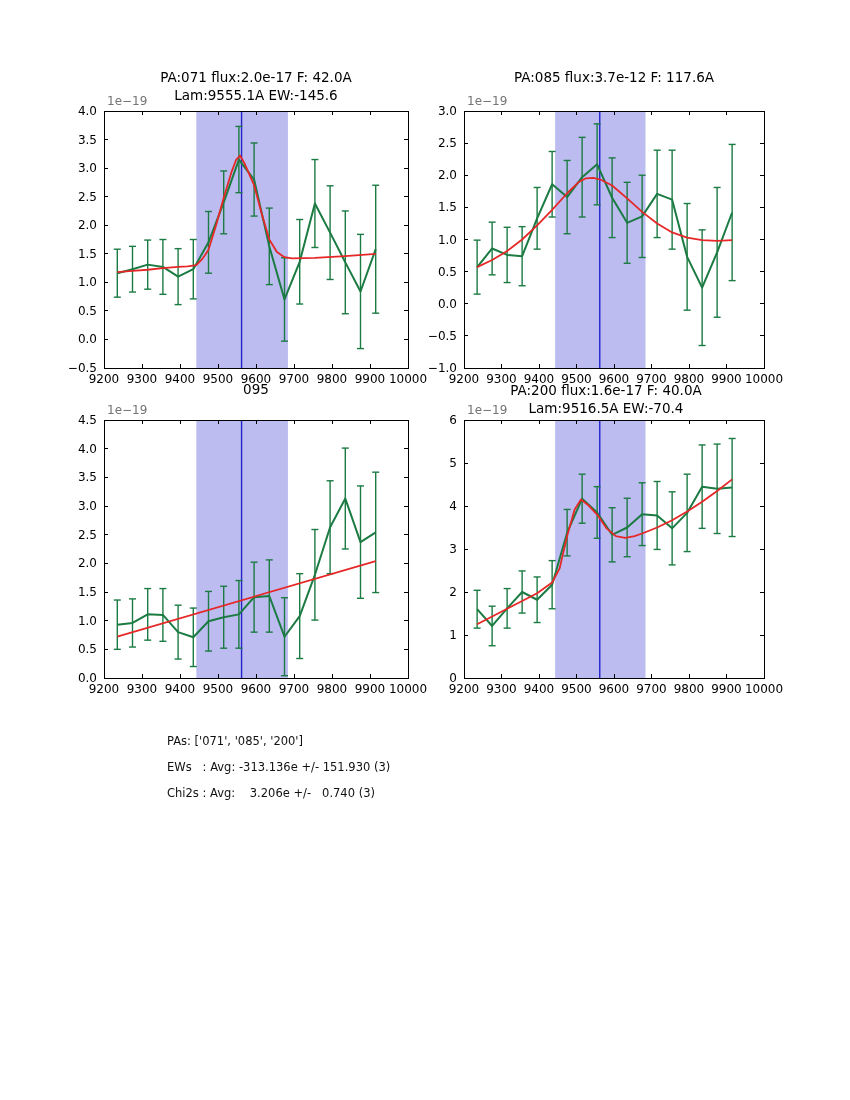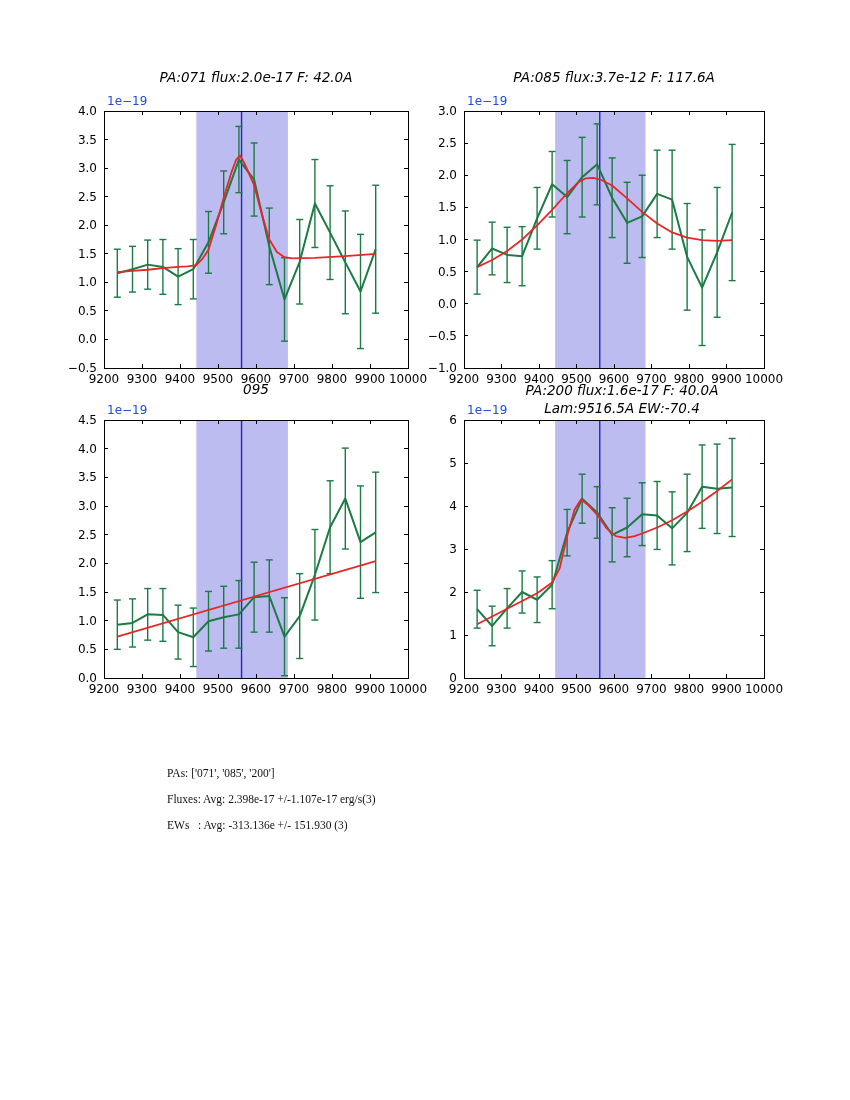--- a/index.html
+++ b/index.html
@@ -1,23 +1,23 @@
 <!DOCTYPE html>
 <html><head>
 <meta charset="utf-8">
 <style>
   html,body{margin:0;padding:0;background:#ffffff;}
   .figure{
     position:relative;width:850px;height:1100px;background:#ffffff;
     font-family:"DejaVu Sans","Liberation Sans",sans-serif;color:#000;overflow:hidden;
   }
   #plots{position:absolute;left:0;top:0;}
-  .chart-title{position:absolute;text-align:center;font-size:13.5px;line-height:18px;color:#000;font-style:italic;}
-  .offset-label{position:absolute;font-size:12px;color:#1d4ed8;}
-  .stats{position:absolute;left:167px;top:760px;font-family:Liberation Serif, serif;}
+  .chart-title{position:absolute;text-align:center;font-size:13.5px;line-height:18px;color:#000;}
+  .offset-label{position:absolute;font-size:12px;color:#737373;}
+  .stats{position:absolute;left:167px;top:728px;}
   .stats-line{font-size:11.5px;line-height:26px;white-space:pre;color:#111;}
 </style>
 </head>
 <body>
 
 <div class="figure">
   <svg id="plots" width="850" height="1100" xmlns="http://www.w3.org/2000/svg">
       <g>
         <rect x="196.34" y="111" width="91.57999999999996" height="257" fill="#bcbcf0"></rect>
         <line x1="241.56" x2="241.56" y1="111" y2="368" stroke="#2323cc" stroke-width="1.4"></line>
@@ -475,35 +475,36 @@
         <line x1="760" x2="764" y1="463" y2="463" stroke="#000000" shape-rendering="crispEdges"></line>
         <text x="457" y="467" text-anchor="end" font-size="12px" fill="#000000">5</text>
         <line x1="464" x2="468" y1="420" y2="420" stroke="#000000" shape-rendering="crispEdges"></line>
         <line x1="760" x2="764" y1="420" y2="420" stroke="#000000" shape-rendering="crispEdges"></line>
         <text x="457" y="424" text-anchor="end" font-size="12px" fill="#000000">6</text>
       </g>
     </svg>
 
   <div class="chart-title" style="left:104px;top:68px;width:304px">
     <div>PA:071 flux:2.0e-17 F: 42.0A</div>
+    <div>Lam:9555.1A EW:-145.6</div>
   </div>
   <div class="chart-title" style="left:464px;top:68px;width:300px">
     <div>PA:085 flux:3.7e-12 F: 117.6A</div>
   </div>
   <div class="chart-title" style="left:104px;top:380px;width:304px">
     <div>095</div>
   </div>
-  <div class="chart-title" style="left:472px;top:381px;width:300px">
+  <div class="chart-title" style="left:456px;top:381px;width:300px">
     <div>PA:200 flux:1.6e-17 F: 40.0A</div>
     <div>Lam:9516.5A EW:-70.4</div>
   </div>
 
   <div class="offset-label" style="left:107px;top:94px">1e−19</div>
   <div class="offset-label" style="left:467px;top:94px">1e−19</div>
   <div class="offset-label" style="left:107px;top:403px">1e−19</div>
   <div class="offset-label" style="left:467px;top:403px">1e−19</div>
 
   <div class="stats">
     <div class="stats-line">PAs: ['071', '085', '200']</div>
-    <div class="stats-line">Fluxes: Avg: 2.398e-17 +/-1.107e-17 erg/s(3)</div>
     <div class="stats-line">EWs   : Avg: -313.136e +/- 151.930 (3)</div>
+    <div class="stats-line">Chi2s : Avg:    3.206e +/-   0.740 (3)</div>
   </div>
 </div>
 
 </body></html>

